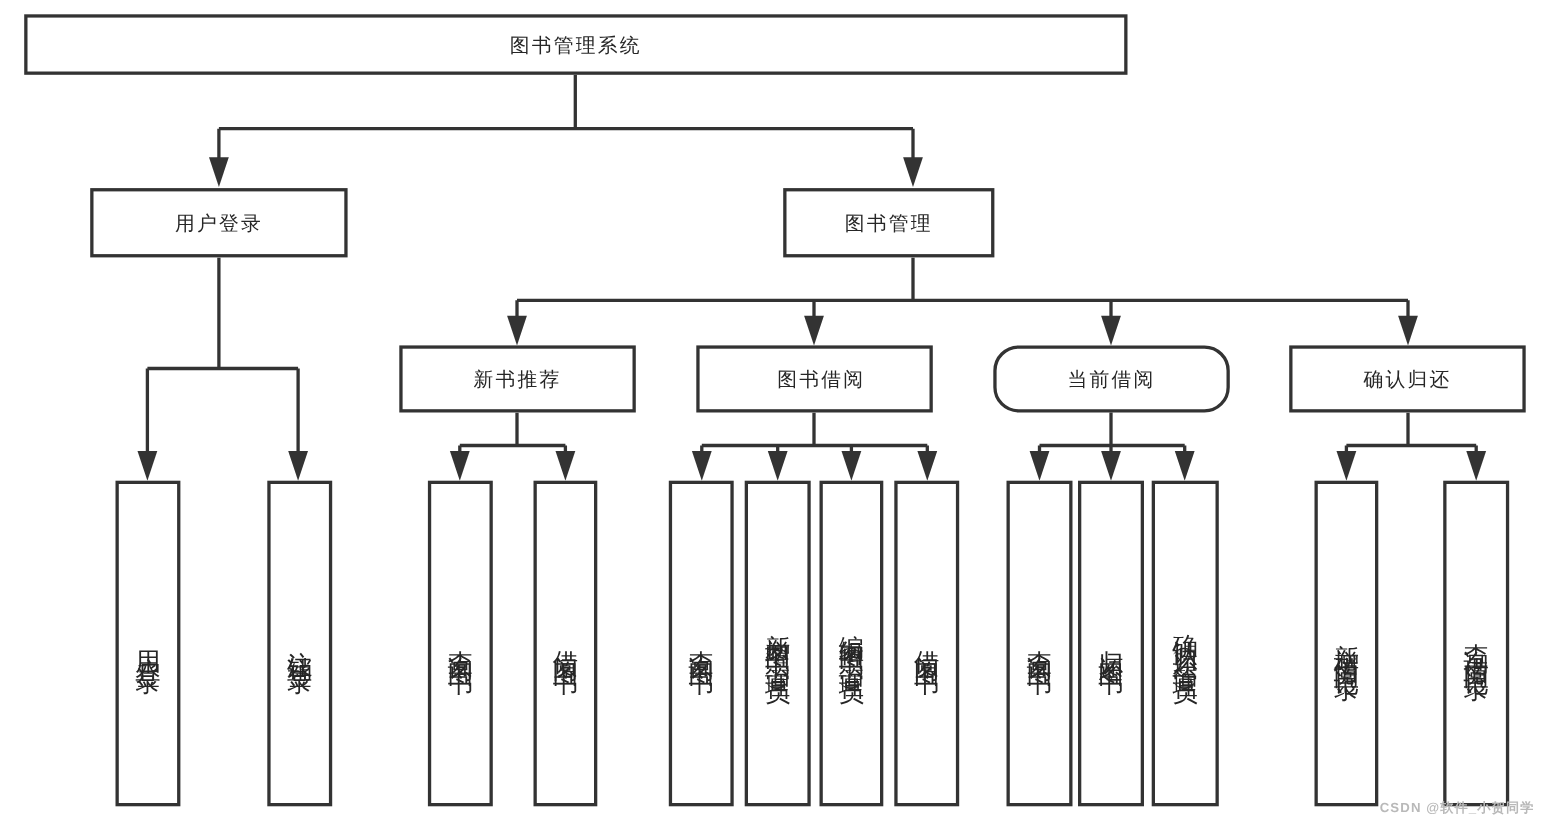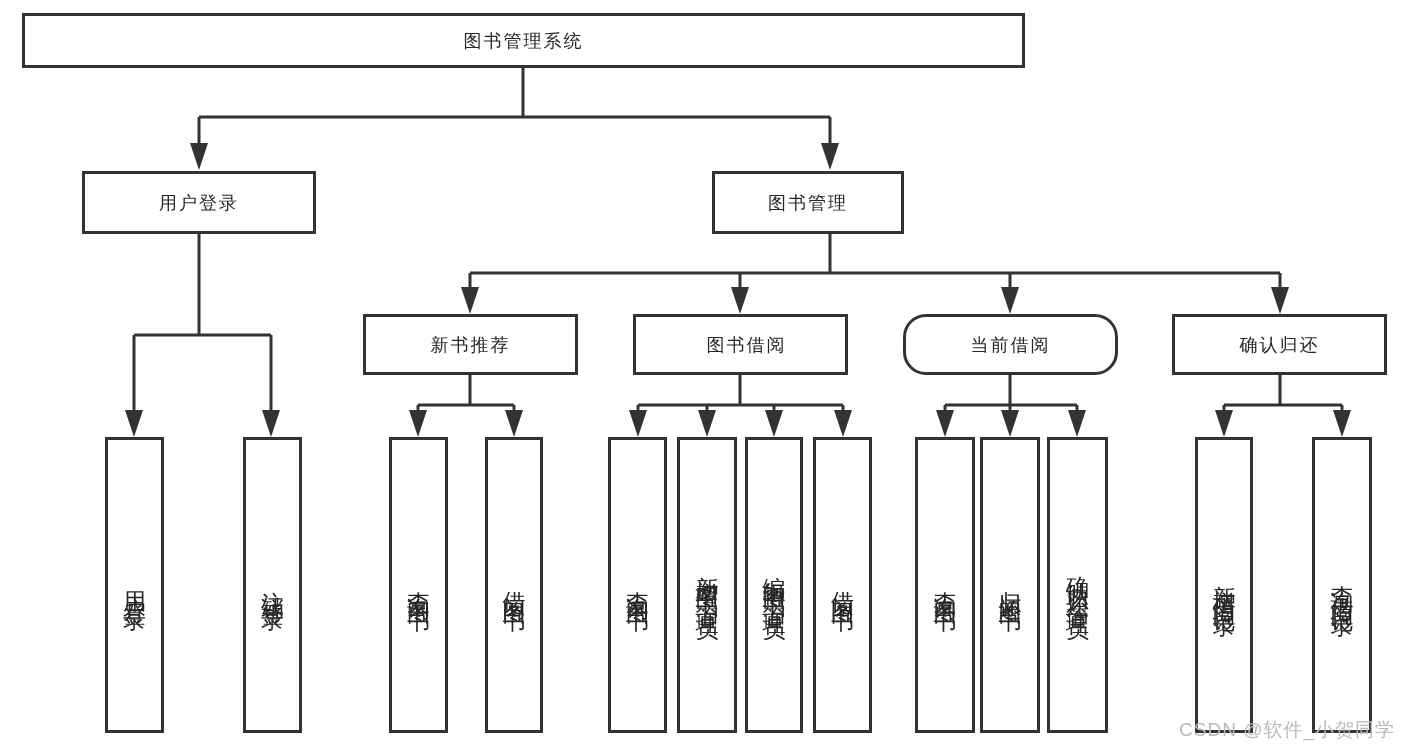--- a/index.html
+++ b/index.html
@@ -25,23 +25,24 @@
     font-size:18px;letter-spacing:2px;white-space:nowrap;
   }
   .box.v .lbl{
     writing-mode:vertical-rl;
     text-orientation:mixed;
     font-size:23px;letter-spacing:6px;
     line-height:1;white-space:nowrap;
   }
   .watermark{
     position:absolute;right:10px;bottom:4px;
-    font-size:19px;letter-spacing:1px;
+    font-size:12px;letter-spacing:1px;
     color:var(--watermark,#b9b9b9);
     white-space:nowrap;
+    font-weight:bold;
   }
 </style>
 </head>
 <body>
 
 <div class="canvas">
 
   <svg class="wires" viewBox="0 0 1405 747" xmlns="http://www.w3.org/2000/svg">
     <g>
       <path d="M523 68 V117 M199 117 H830 M199 117 V146 M830 117 V146"></path>

